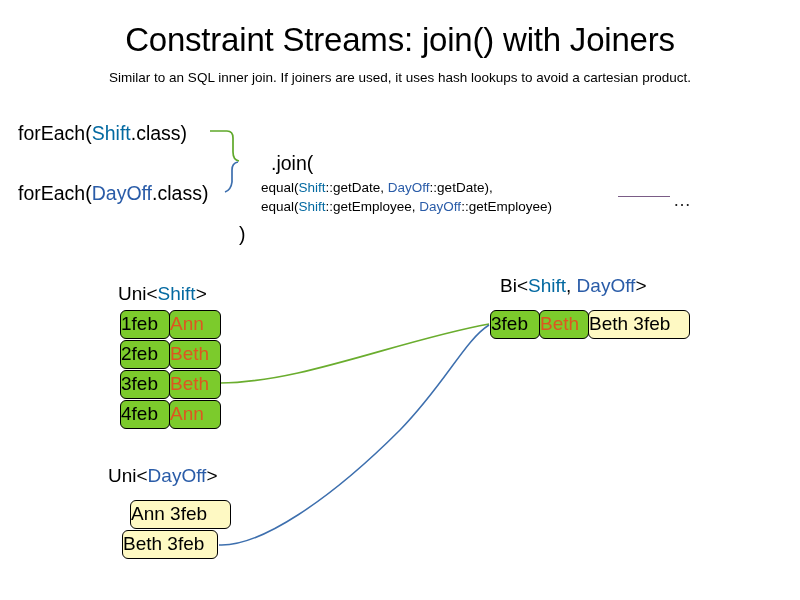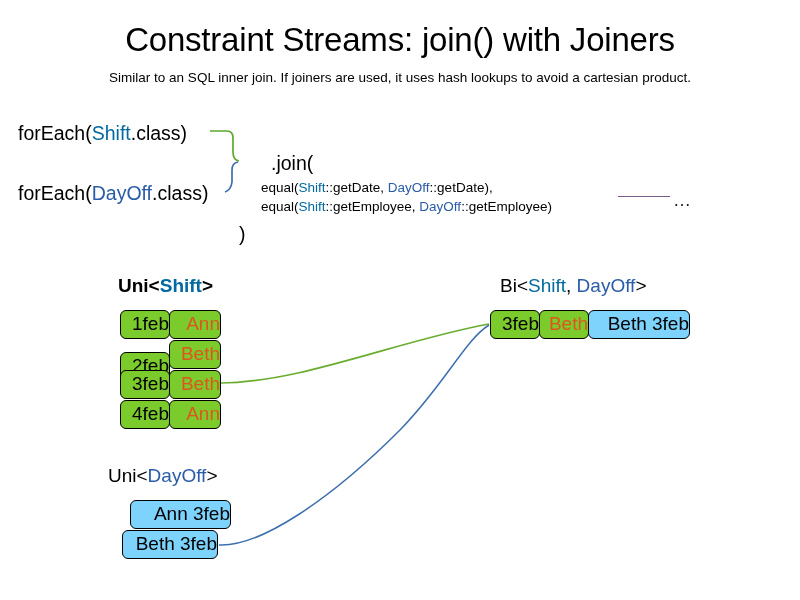--- a/index.html
+++ b/index.html
@@ -75,38 +75,38 @@
 
   .kw-shift  { color: #0369a1; }
   .kw-dayoff { color: #2a5ca8; }
 
   
   .sec-head {
     font-size: 19px;
     line-height: 24px;
     white-space: nowrap;
   }
-  #uni-shift-head  { left: 118px; top: 274px; font-weight: bold; }
+  #uni-shift-head  { left: 118px; top: 282px; }
   #uni-dayoff-head { left: 108px; top: 464px; }
   #bi-head         { left: 500px; top: 274px; }
 
   
   .cell {
     position: absolute;
     box-sizing: border-box;
     border: 1.6px solid #000000;
     border-radius: 6px;
     height: 29px;
     line-height: 26px;
     font-size: 19px;
-    text-align: right;
+    text-align: left;
     white-space: nowrap;
   }
   .cell.green { background: #7ccb2c; }
-  .cell.blue  { background: #7dd3fc; }
+  .cell.blue  { background: #fef9c3; }
   .txt-date { color: #000000; }
   .txt-name { color: #de5520; }
   .txt-plain { color: #000000; }
 
   
   #caption {
     left: 261px; top: 529px;
     font-size: 19px;
     line-height: 24px;
     color: #a81818;
@@ -154,21 +154,21 @@
     <path d="M 220 383 C 300 383, 400 340, 489 324" fill="none" stroke="#6aad2e" stroke-width="1.7"></path>
 
     <path d="M 219 545 C 260 547, 330 500, 400 430 C 445 384, 465 340, 489 325" fill="none" stroke="#3d6fae" stroke-width="1.5"></path>
   </svg>
 
   <div class="abs sec-head" id="uni-shift-head"><span>Uni&lt;</span><span class="kw-shift">Shift</span><span>&gt;</span></div>
 
   <div class="cell green txt-date" style="left:120px; top:310px; width:50px;">1feb</div>
   <div class="cell green txt-name" style="left:169px; top:310px; width:52px;">Ann</div>
 
-  <div class="cell green txt-date" style="left:120px; top:340px; width:50px;margin-top:12px;">2feb</div>
+  <div class="cell green txt-date" style="left:120px; top:340px; width:50px;">2feb</div>
   <div class="cell green txt-name" style="left:169px; top:340px; width:52px;">Beth</div>
 
   <div class="cell green txt-date" style="left:120px; top:370px; width:50px;">3feb</div>
   <div class="cell green txt-name" style="left:169px; top:370px; width:52px;">Beth</div>
 
   <div class="cell green txt-date" style="left:120px; top:400px; width:50px;">4feb</div>
   <div class="cell green txt-name" style="left:169px; top:400px; width:52px;">Ann</div>
 
   <div class="abs sec-head" id="uni-dayoff-head"><span>Uni&lt;</span><span class="kw-dayoff">DayOff</span><span>&gt;</span></div>
 

